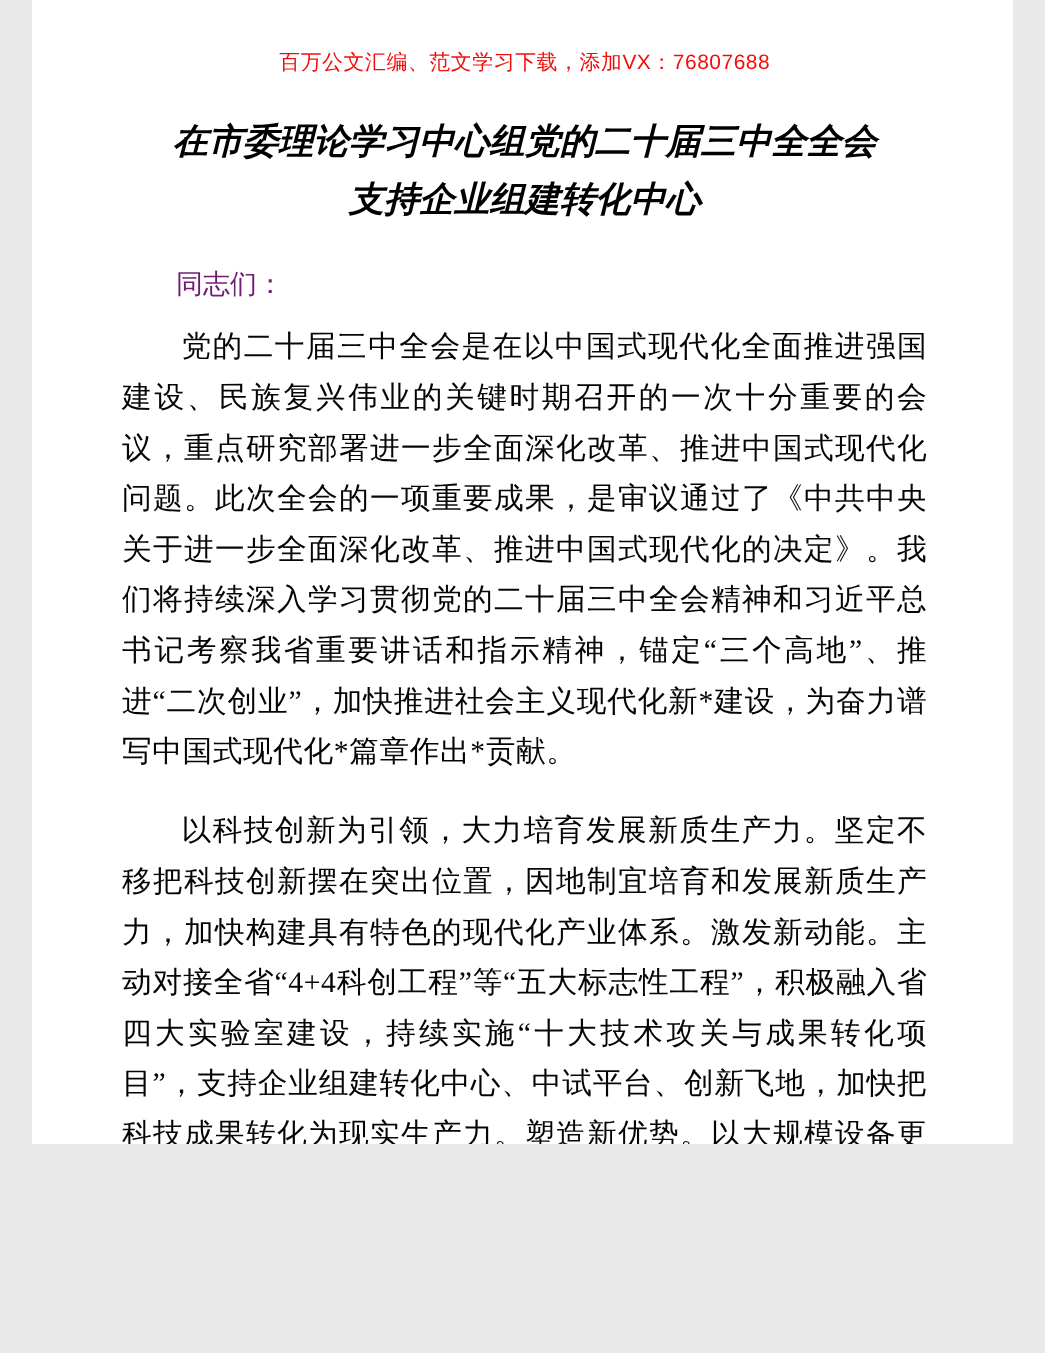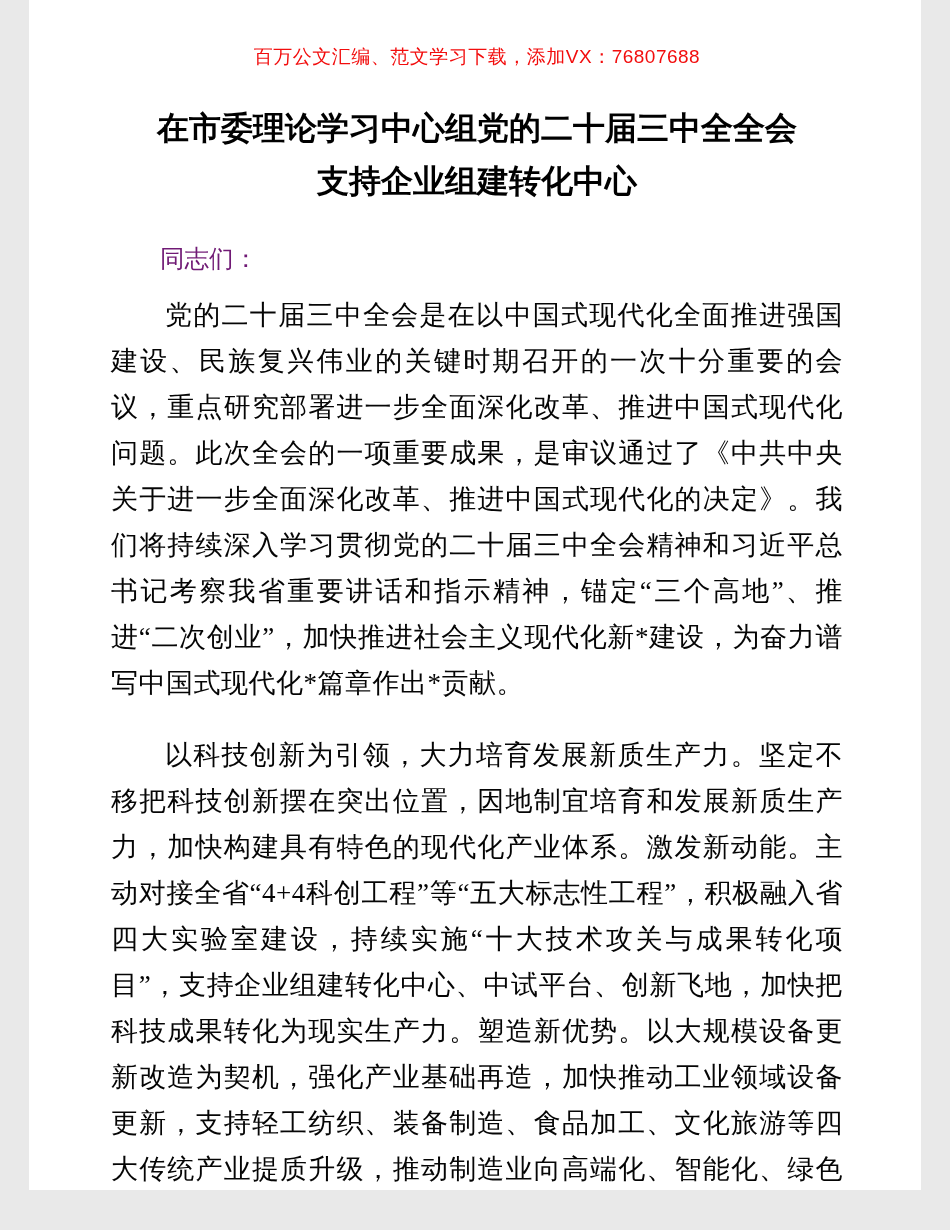--- a/index.html
+++ b/index.html
@@ -7,21 +7,21 @@
     width: 950px;
     background: #e9e9e9;
     font-family: "Liberation Serif", "DejaVu Serif", serif;
   }
   body {
     height: 1230px;
     overflow: hidden;
   }
   .page {
     width: 892px;
-    height: 1190px;
+    height: 1040px;
     margin: 0 auto;
     background: #ffffff;
     padding: 44px 78px 0 82px;
     overflow: hidden;
   }
   .notice {
     text-align: center;
     color: #f20d0d;
     font-size: 19px;
     letter-spacing: 0.5px;
@@ -29,21 +29,21 @@
     font-family: "Liberation Sans", "DejaVu Sans", sans-serif;
   }
   .doc-title {
     text-align: center;
     font-size: 32px;
     font-weight: 700;
     color: #000000;
     line-height: 1.65;
     margin-bottom: 28px;
   }
-  .doc-title .t-line { display: block; }
+  .doc-title .t-line { display: block; font-style: italic; }
   .body-text p {
     font-size: 27px;
     color: #050505;
     line-height: 46px;
     text-align: justify;
     text-justify: inter-character;
     text-indent: 2em;
     letter-spacing: 0.5px;
     margin-bottom: 0;
   }

